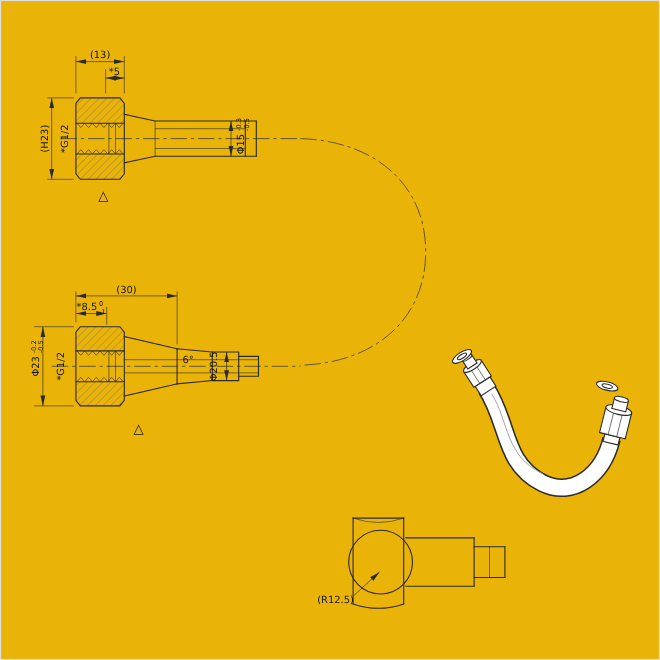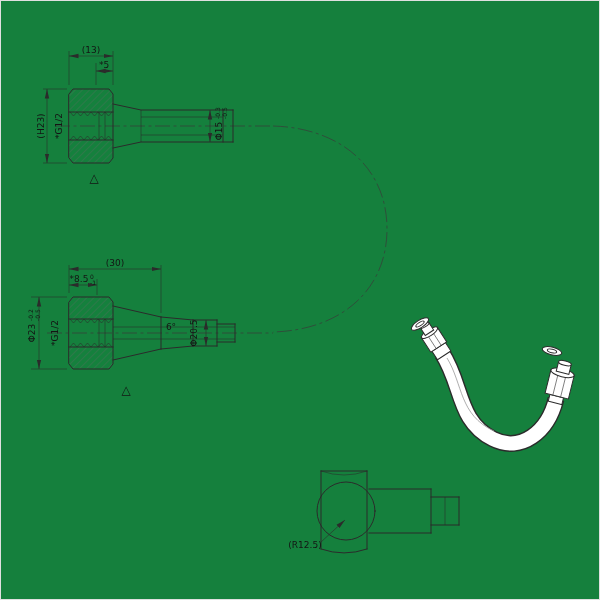--- a/index.html
+++ b/index.html
@@ -1,16 +1,16 @@
 <!DOCTYPE html>
 <html><head>
 <meta charset="utf-8">
 <style>
   html,body{margin:0;padding:0;background:#f4f4f4;}
-  .sheet{position:relative;width:600px;height:600px;background:#15803d;border:1px solid #e0e0e0;box-sizing:border-box;margin:0 auto;}
+  .sheet{position:relative;width:600px;height:600px;background:#eab308;border:1px solid #e0e0e0;box-sizing:border-box;margin:0 auto;}
   svg{display:block;}
   .ol{stroke:#2b2b2b;stroke-width:1;fill:none;stroke-linecap:square;}
   .thin{stroke:#2b2b2b;stroke-width:.55;fill:none;}
   .shade{stroke:#999;stroke-width:.8;fill:none;}
   .cl{stroke:#3a3a3a;stroke-width:.7;fill:none;stroke-dasharray:15 3.5 3 3.5;}
   .diml{stroke:#2b2b2b;stroke-width:.6;fill:none;}
   .hatched{fill:url(#hatch);stroke:none;}
   .solid{fill:#ffffff;stroke:#2b2b2b;stroke-width:1;}
   text{font-family:"DejaVu Sans",sans-serif;fill:#141414;font-size:9px;}
   .t-c{text-anchor:middle;}

